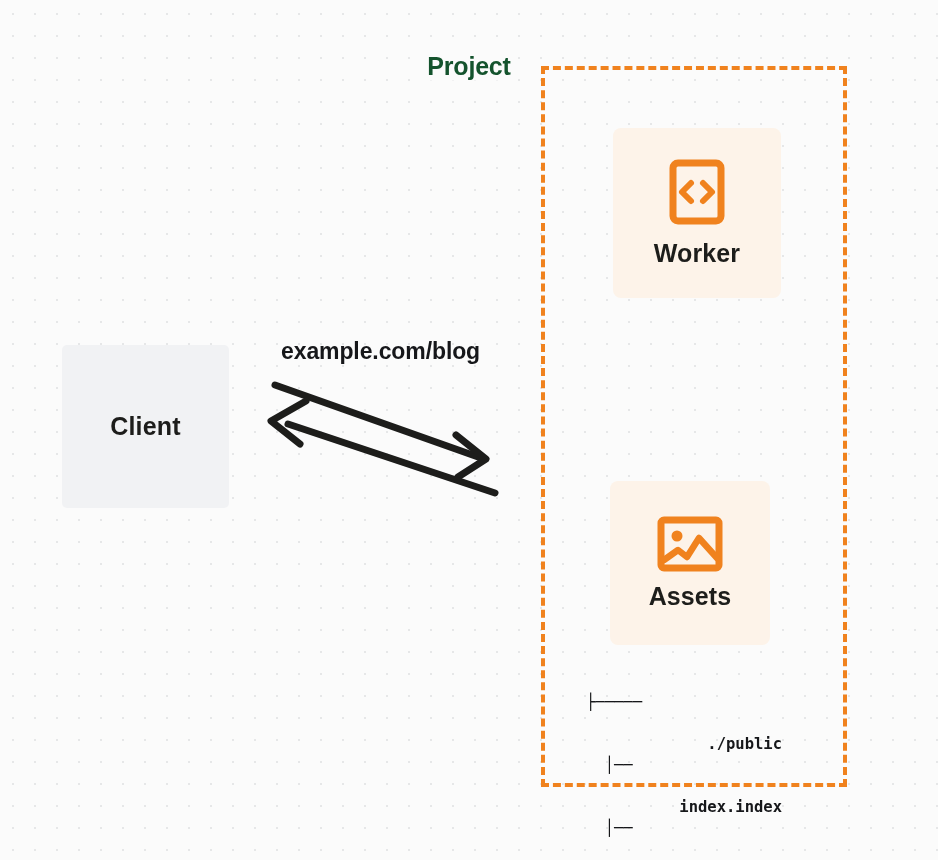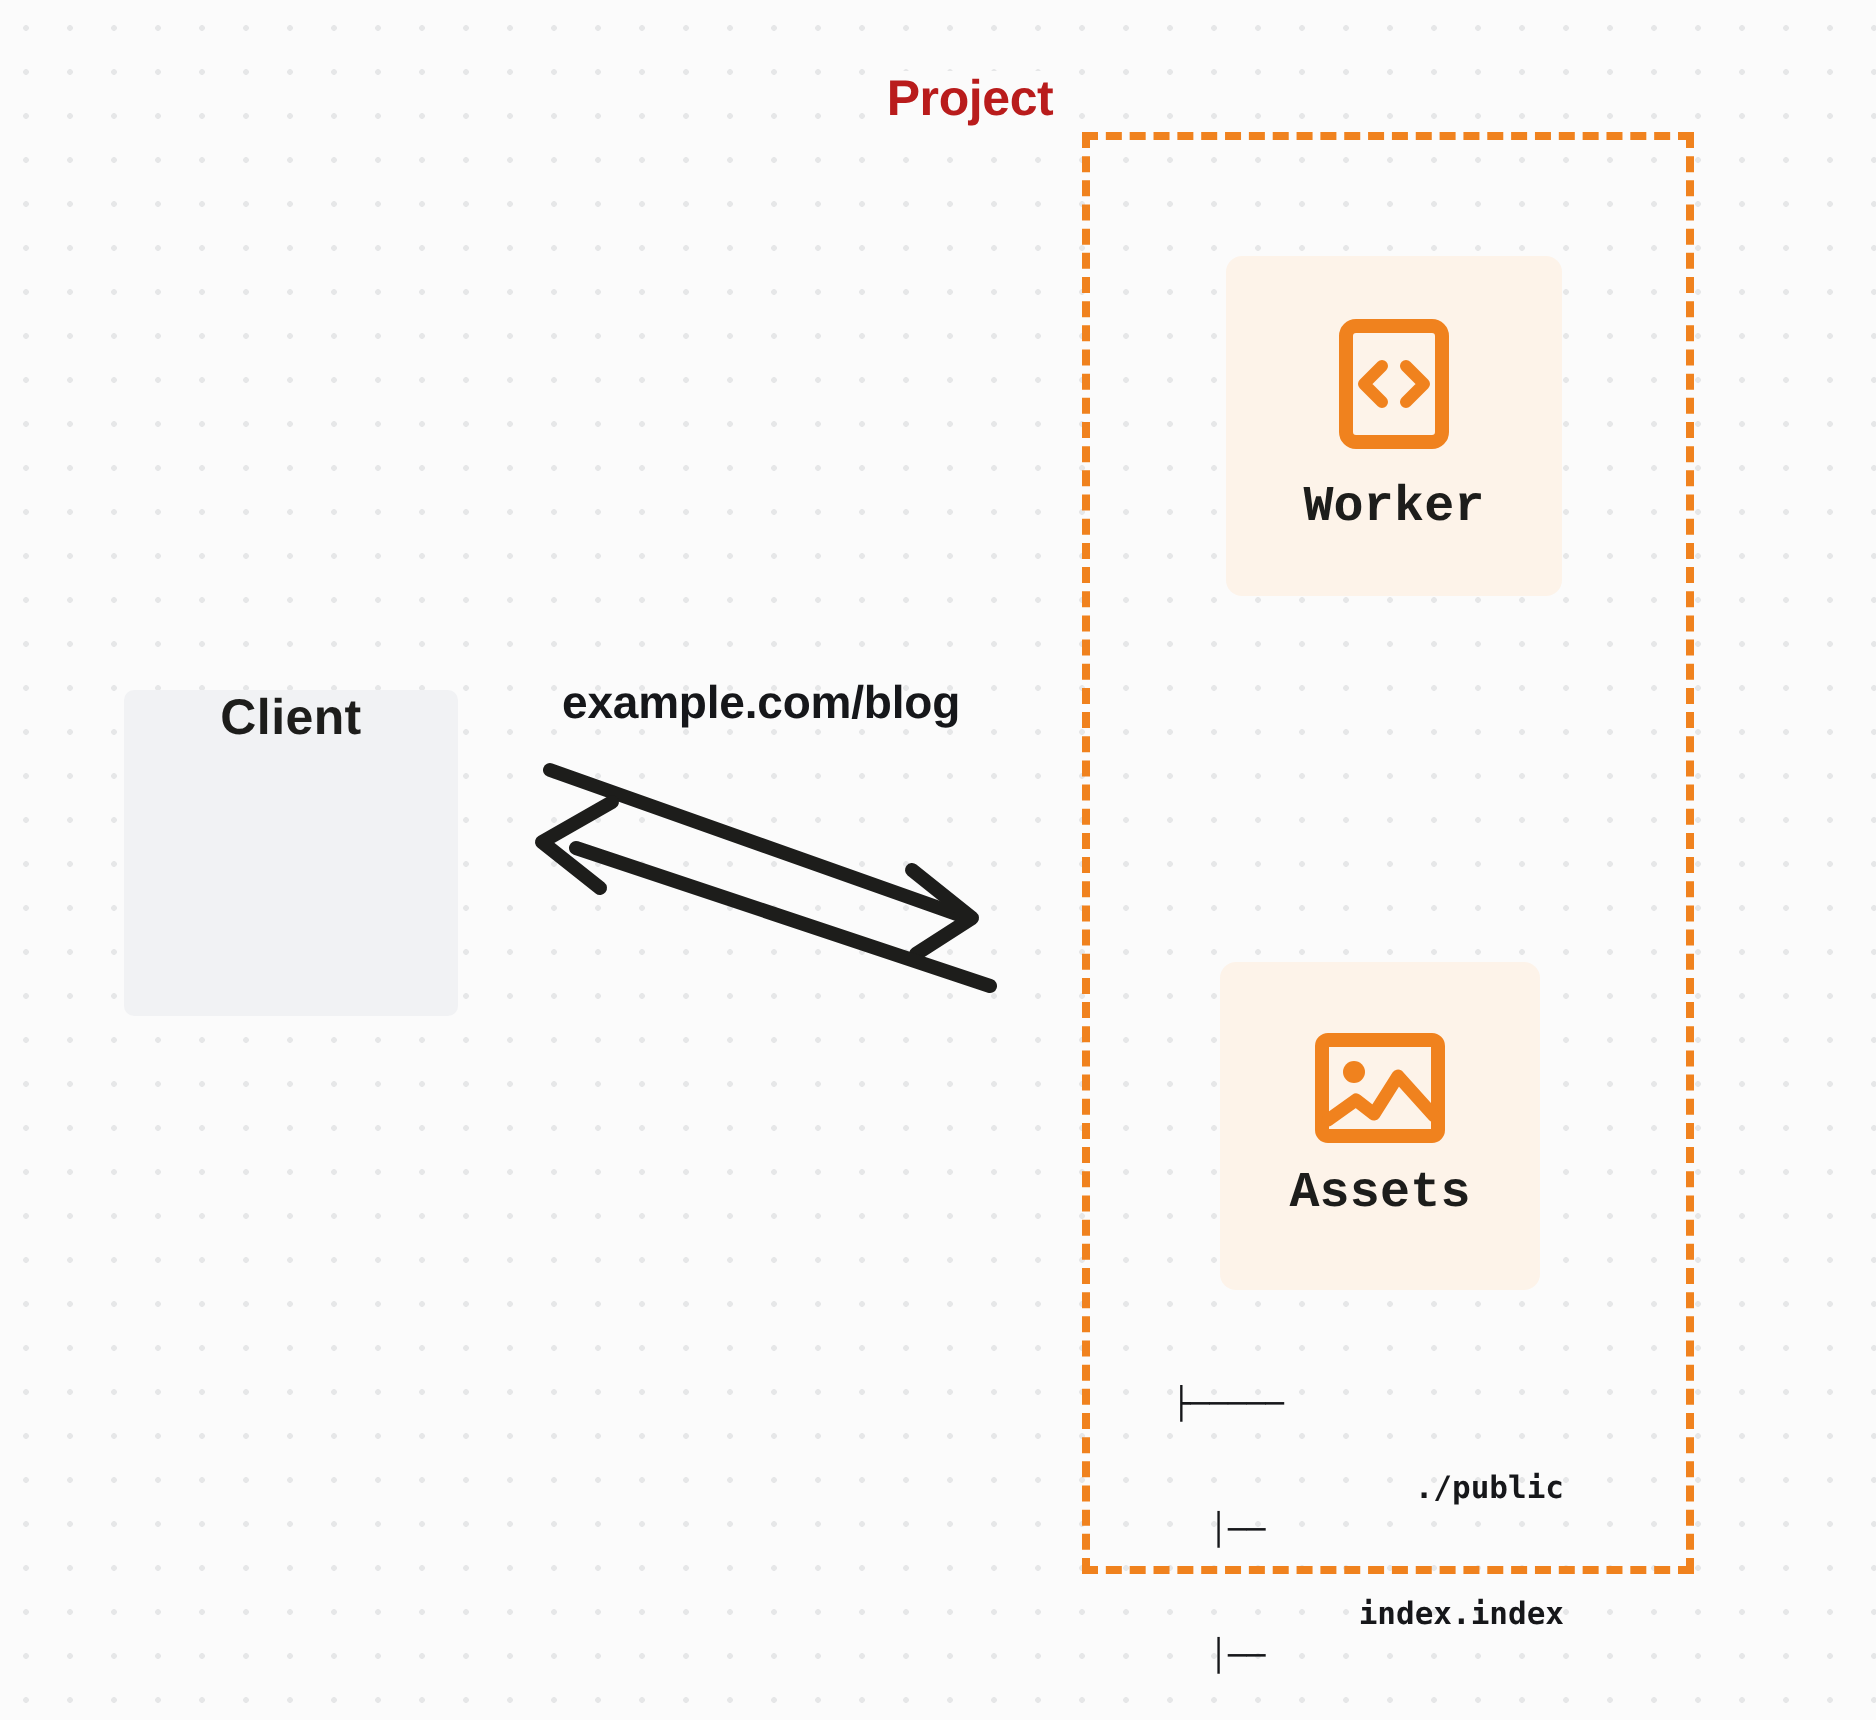--- a/index.html
+++ b/index.html
@@ -27,20 +27,21 @@
   
   #client-node {
     position: absolute;
     left: 62px;
     top: 345px;
     width: 167px;
     height: 163px;
     background: #f1f2f4;
     border-radius: 5px;
     display: flex;
+    align-items: center;
     justify-content: center;
   }
   #client-node .node-label {
     font-size: 25px;
     font-weight: bold;
     color: #1d1d1b;
     letter-spacing: 0.2px;
   }
 
   
@@ -72,42 +73,40 @@
     top: 66px;
     width: 306px;
     height: 721px;
     box-sizing: border-box;
     border: 4px dashed #f0821e;
     background: transparent;
   }
   #project-title {
     position: absolute;
     left: 50%;
-    top: 50px;
+    top: 66px;
     transform: translate(-50%, -50%);
     background: #fbfbfb;
     padding: 0 7px;
     font-size: 25px;
     font-weight: bold;
-    color: #b91c1c;
+    color: #14532d;
     letter-spacing: -0.2px;
     white-space: nowrap;
-    margin-left: 16px;
   }
 
   
   .service-card {
     position: absolute;
     background: #fdf3e9;
     border-radius: 8px;
     display: flex;
     flex-direction: column;
     align-items: center;
     justify-content: center;
-    font-family: Liberation Mono, monospace;
   }
   #worker-card {
     left: 613px;
     top: 128px;
     width: 168px;
     height: 170px;
   }
   #assets-card {
     left: 610px;
     top: 481px;

